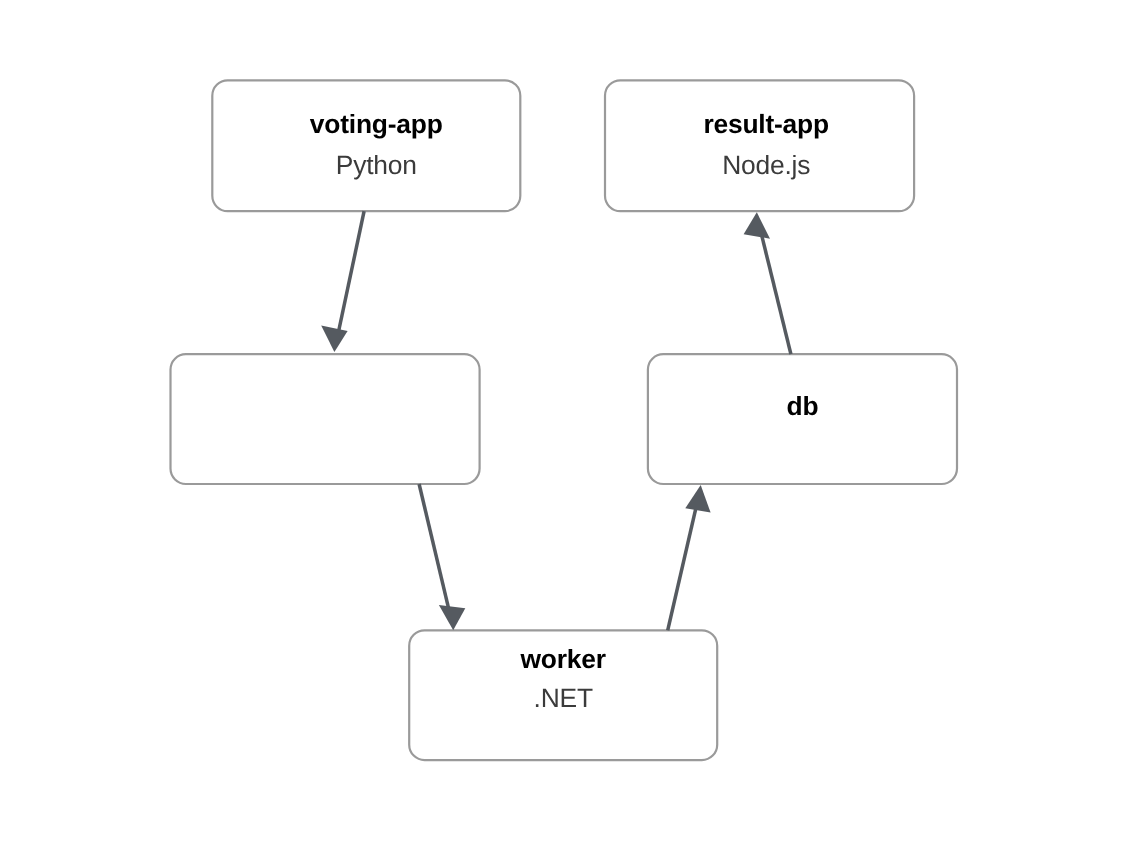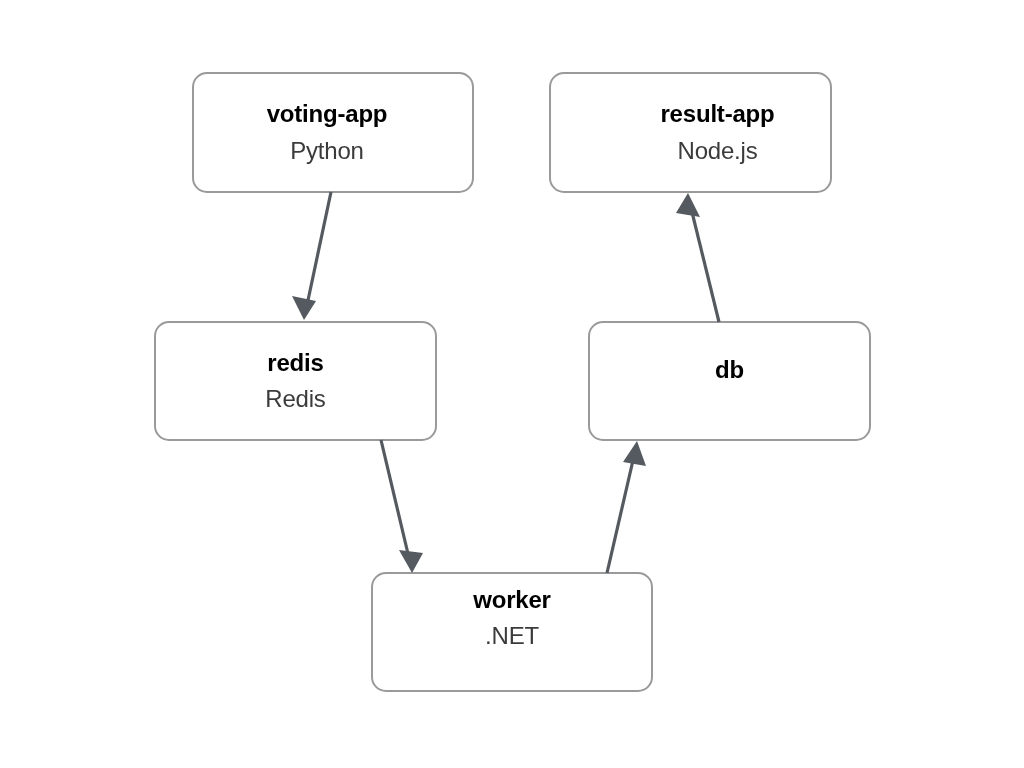--- a/index.html
+++ b/index.html
@@ -110,34 +110,30 @@
       <g>
         <line class="edge-line" x1="719" y1="322" x2="691" y2="208" stroke="#555a60"></line>
         <polygon class="edge-head" points="688,193 700,217 676,213" fill="#555a60"></polygon>
       </g>
 
     </g>
   </svg>
 
   <div class="node-label-layer">
 
-    <div class="node-labels" style="left:187px; top:73px; width:280px; height:119px;">
+    <div class="node-labels" style="left:202px; top:73px; width:280px; height:119px;">
       <div class="node-title">voting-app</div>
       <div class="node-subtitle">Python</div>
     </div>
 
-    <div class="node-labels" style="left:577px; top:73px; width:281px; height:119px;">
+    <div class="node-labels" style="left:556px; top:73px; width:281px; height:119px;">
       <div class="node-title">result-app</div>
       <div class="node-subtitle">Node.js</div>
     </div>
 
-    <div class="node-labels" style="left:155px; top:322px; width:281px; height:118px;">
-      <div class="node-title">redis</div>
-      <div class="node-subtitle">Redis</div>
-    </div>
 
     <div class="node-labels" style="left:589px; top:322px; width:281px; height:96px;">
       <div class="node-title">db</div>
     </div>
 
     <div class="node-labels" style="left:372px; top:573px; width:280px; height:90px;">
       <div class="node-title">worker</div>
       <div class="node-subtitle">.NET</div>
     </div>
 

